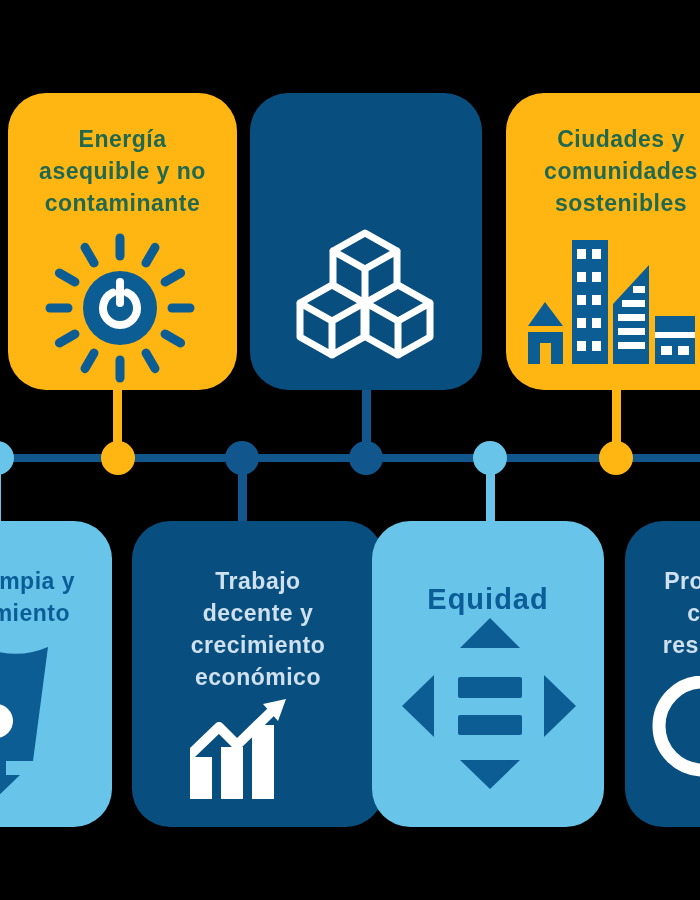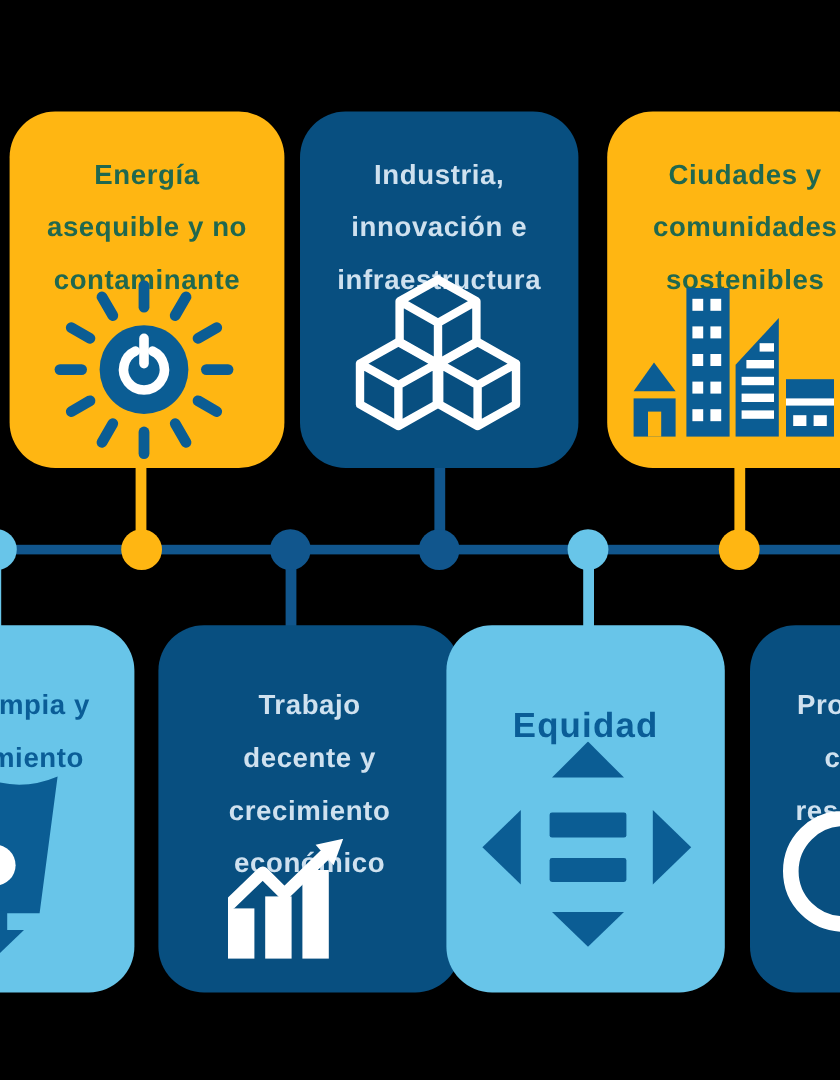--- a/index.html
+++ b/index.html
@@ -3,21 +3,21 @@
 <meta charset="utf-8">
 <style>
   html,body{margin:0;padding:0;background:#000;}
   #stage{
     position:relative;width:700px;height:900px;overflow:hidden;
     background:#000;font-family:"Liberation Sans",sans-serif;
   }
   .card{position:absolute;border-radius:38px;}
   .card .title{
     position:absolute;left:0;right:0;text-align:center;
-    white-space:pre-line;font-weight:bold;font-size:23px;line-height:44px;
+    white-space:pre-line;font-weight:bold;font-size:23px;line-height:32px;
     letter-spacing:0.5px;
   }
   .theme-yellow{background:#ffb612;}
   .theme-navy{background:#084f80;}
   .theme-blue{background:#68c5e9;}
   .theme-yellow .title{color:#20684f;}
   .theme-navy .title{color:#cfe1ef;}
   .theme-blue .title{color:#0a5d97;}
 
   
@@ -104,23 +104,20 @@
         <line x1="52" y1="0" x2="70" y2="0" transform="rotate(300)"></line>
         <line x1="52" y1="0" x2="70" y2="0" transform="rotate(330)"></line>
       </g>
       <circle cx="0" cy="0" r="37" fill="#0b5d94"></circle>
       <path d="M 7.2 -15.4 A 17 17 0 1 1 -7.2 -15.4" fill="none" stroke="#ffffff" stroke-width="8" stroke-linecap="round"></path>
       <line x1="0" y1="-26" x2="0" y2="-5" stroke="#ffffff" stroke-width="8" stroke-linecap="round"></line>
     </svg>
   </div>
 
   <div id="card-industria" class="card theme-navy">
-    <div class="title">Industria,
-innovación e
-infraestructura</div>
     <svg id="icon-industria" class="icon" width="142" height="134" viewBox="-6 -6 142 134">
       <g fill="none" stroke="#ffffff" stroke-width="7" stroke-linejoin="round" stroke-linecap="round">
         <path d="M65,0 L97,18 L97,52 L65,70 L33,52 L33,18 Z M33,18 L65,36 L97,18 M65,36 L65,70"></path>
         <path d="M32,52 L64,70 L64,104 L32,122 L0,104 L0,70 Z M0,70 L32,88 L64,70 M32,88 L32,122"></path>
         <path d="M98,52 L130,70 L130,104 L98,122 L66,104 L66,70 Z M66,70 L98,88 L130,70 M98,88 L98,122"></path>
       </g>
     </svg>
   </div>
 
   <div id="card-ciudades" class="card theme-yellow">

